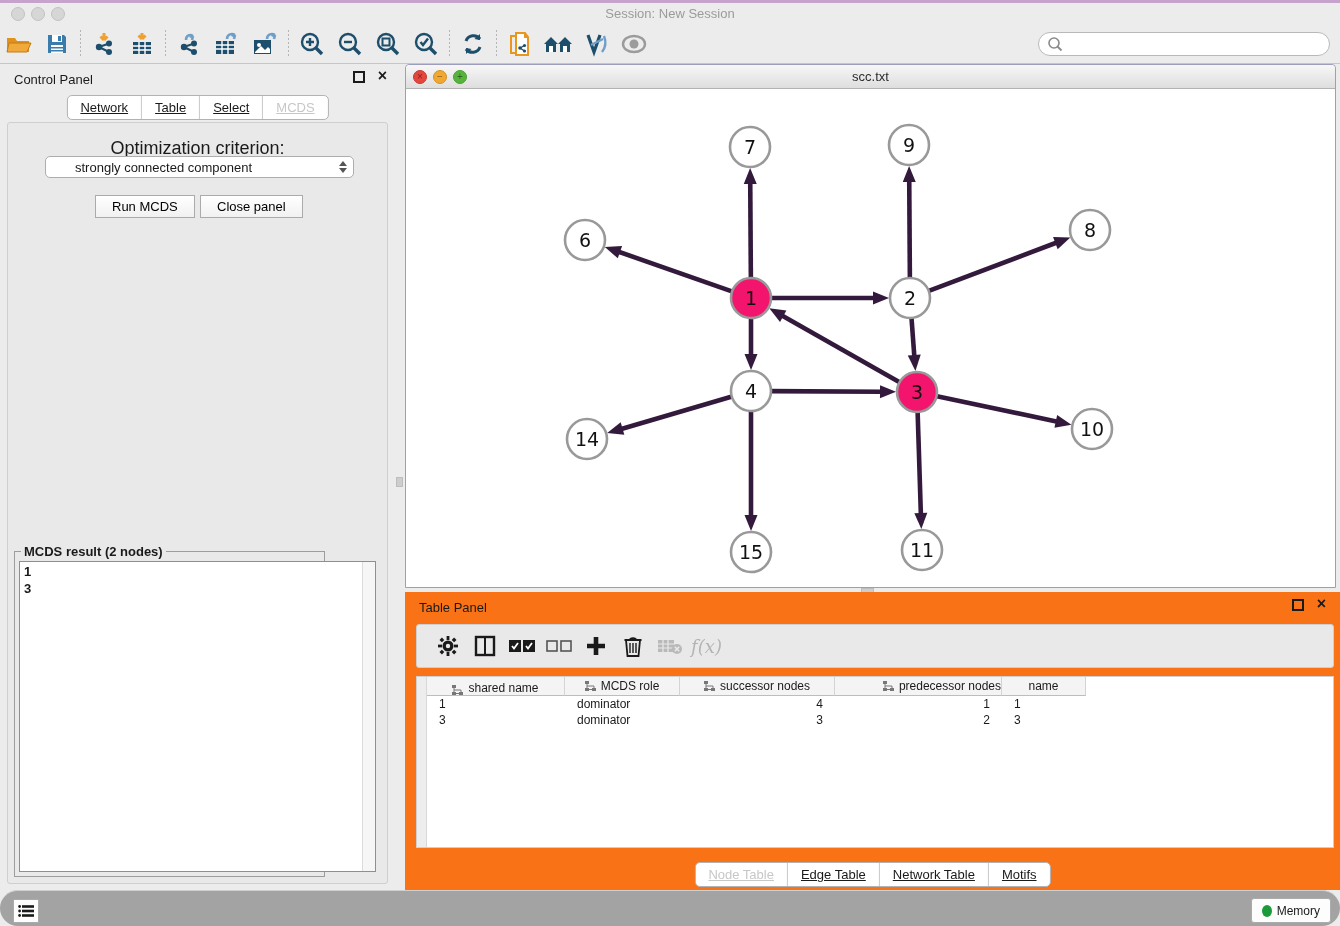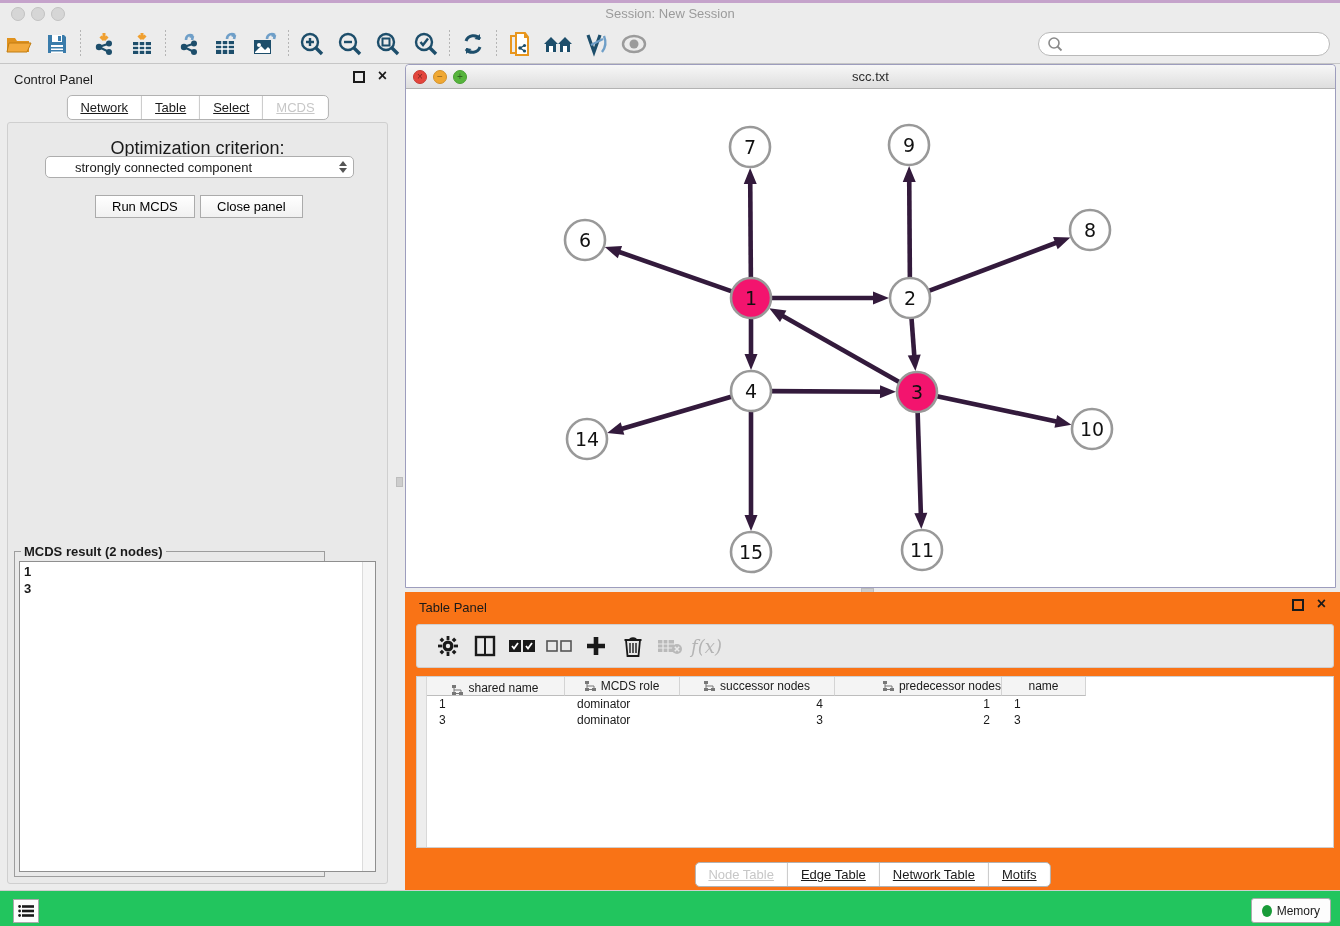--- a/index.html
+++ b/index.html
@@ -105,22 +105,22 @@
              font-size:12px; display:flex; align-items:center; justify-content:center; gap:5px;
              color:#1a1a1a; }
   .tbl-rows { position:absolute; left:10px; top:19px; }
   .t-row { display:flex; height:16px; }
   .t-cell { font-size:12px; line-height:16px; padding:0 12px; white-space:nowrap; overflow:hidden; }
   .al-l { text-align:left; } .al-r { text-align:right; }
 
   #tp-tabs { position:absolute; left:50%; transform:translateX(-50%); top:270px; }
 
   
-  #status-bar { left:0; top:890px; width:1340px; height:36px; background:#22c55e;
-                border-top:1px solid #cfcfcf; }
+  #status-bar { left:0; top:890px; width:1340px; height:36px; background:#a3a3a3;
+                border-top:1px solid #cfcfcf;border-radius:18px; }
   #list-btn { position:absolute; left:13px; top:8px; width:26px; height:24px; background:#fdfdfd;
               border:1px solid #ababab; display:flex; align-items:center; justify-content:center; }
   #memory-btn { position:absolute; right:9px; top:7px; height:25px; background:#fdfdfd;
                 border:1px solid #ababab; border-radius:3px; display:flex; align-items:center;
                 gap:5px; padding:0 10px; font-size:12px; }
   #memory-dot { width:10px; height:12px; border-radius:50%; background:#189b38; }
 
   svg.icon { display:block; }
 </style>
 </head>

